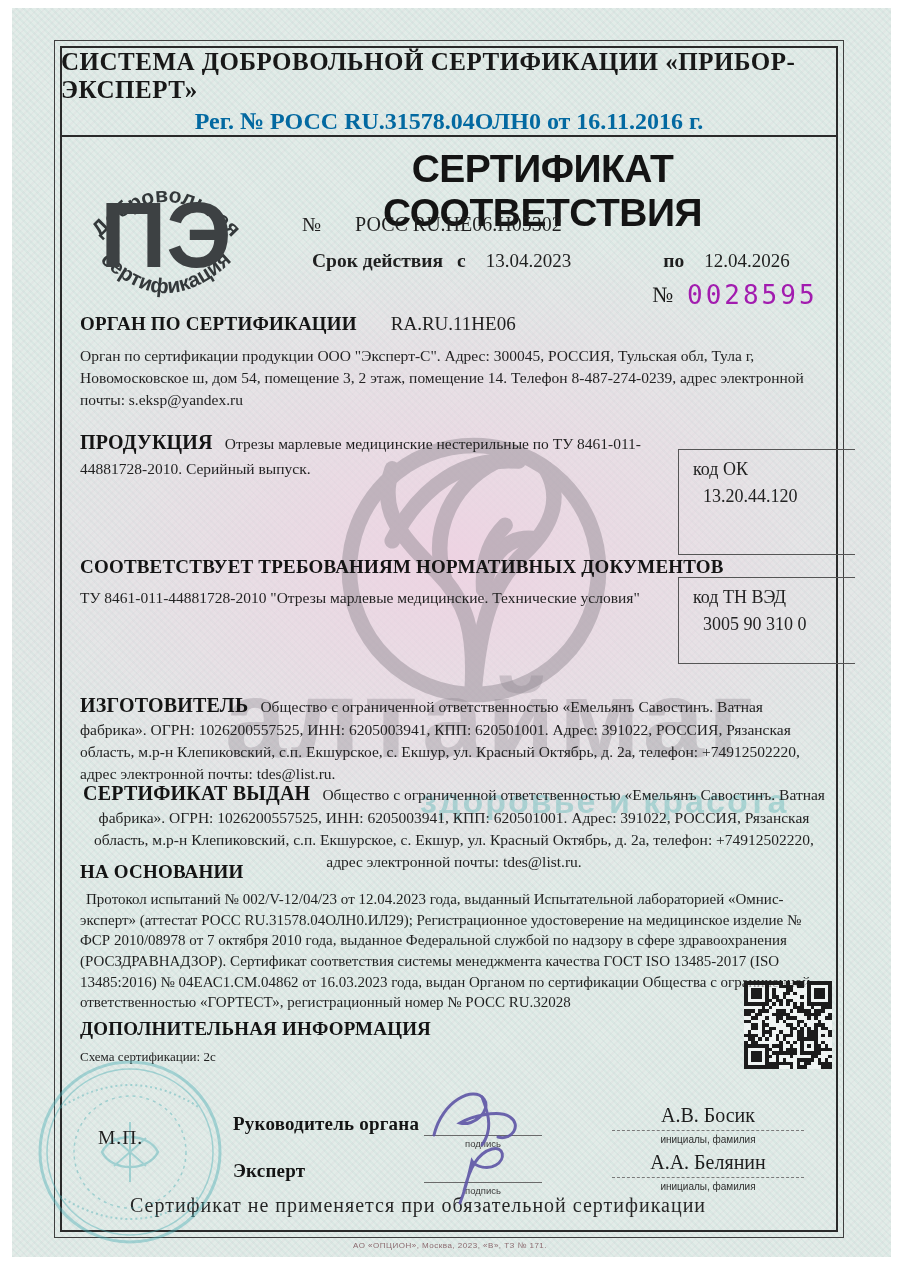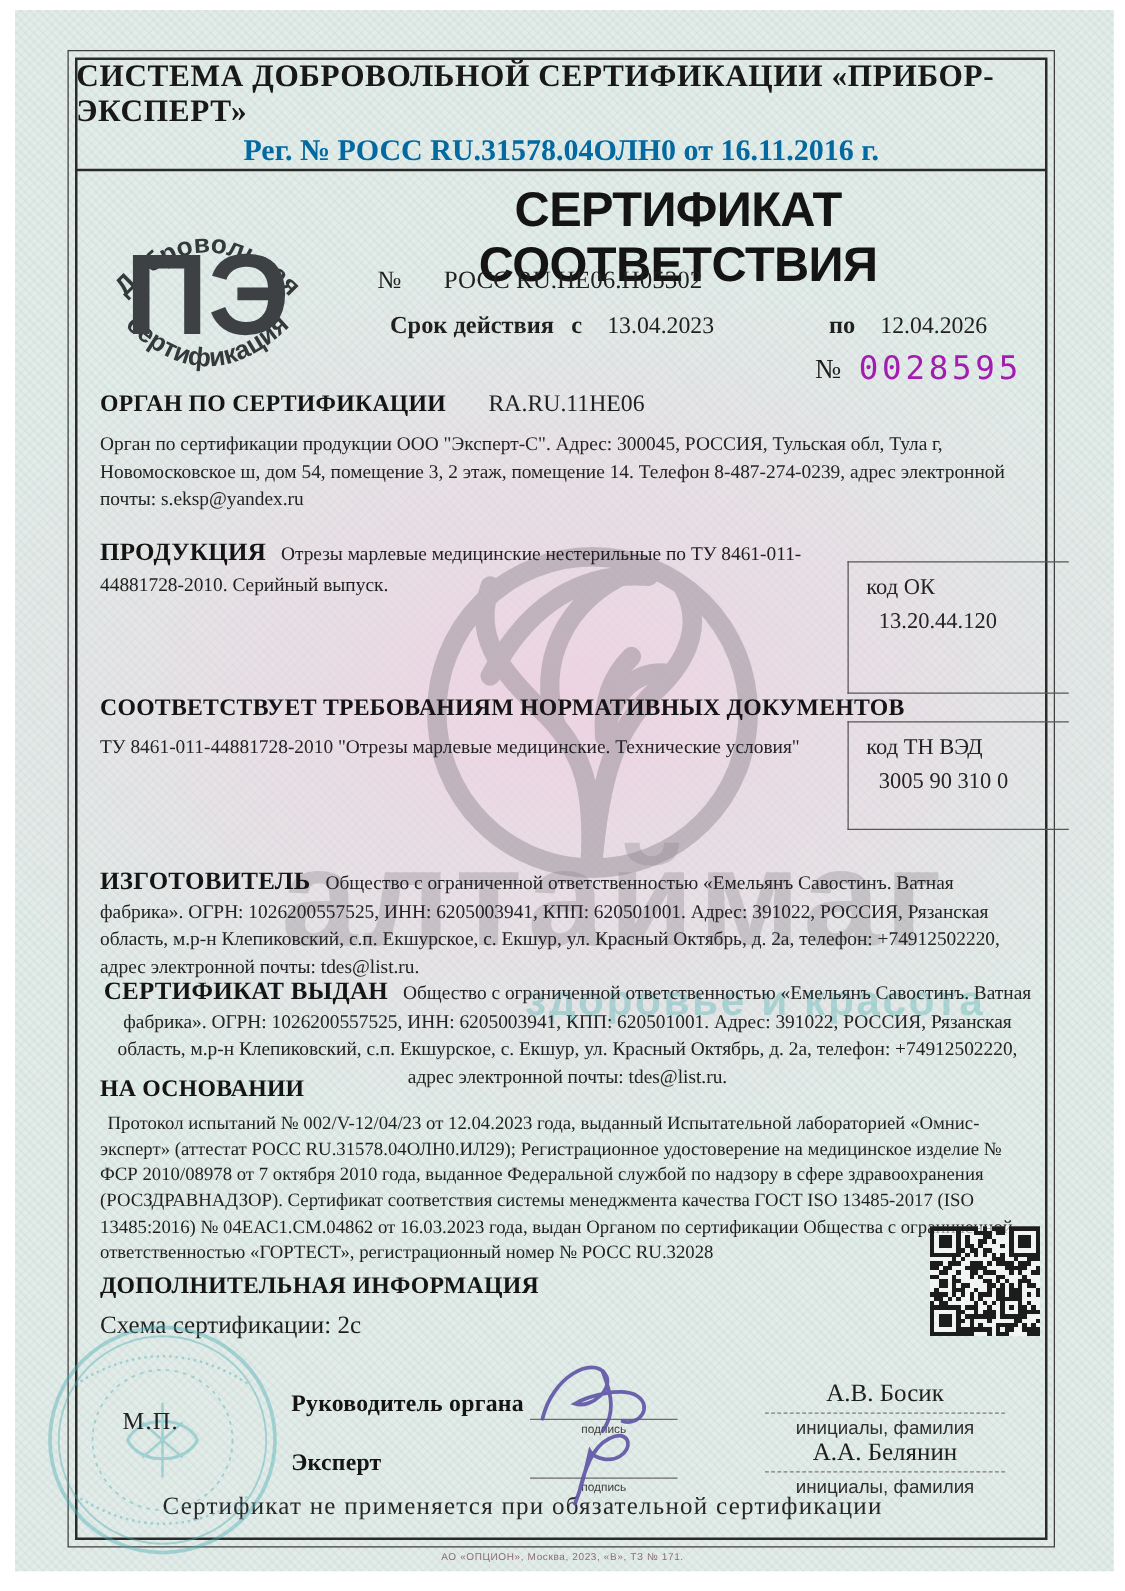--- a/index.html
+++ b/index.html
@@ -39,33 +39,33 @@
   .okbox{top:449px;height:95px;}
   .tnbox{top:577px;height:76px;}
   .conf-h{left:80px;top:556px;}
   .conf-text{left:80px;top:587px;width:590px;}
   .manu{left:80px;top:691px;width:748px;}
   .issued{left:80px;top:779px;width:748px;text-align:center;}
   .basis-h{left:80px;top:861px;}
   .basis-p{left:80px;top:889px;width:748px;font-size:15px;line-height:1.38;text-indent:6px;}
   .qr{left:744px;top:981px;width:88px;height:88px;}
   .add-h{left:80px;top:1018px;}
-  .add-t{left:80px;top:1049px;font-size:20px;}
+  .add-t{left:80px;top:1049px;font-size:13px;}
   .mp{left:98px;top:1127px;font-size:19.5px;letter-spacing:1px;z-index:4;}
   .role1{left:233px;top:1113px;}
   .role2{left:233px;top:1160px;}
   .sigline{width:118px;}
   .sigline .line{border-bottom:1px solid #6a6a6a;height:0;}
   .sigline .cap{font-size:9.5px;text-align:center;margin-top:2px;color:#3c3c3c;font-family:"Liberation Sans",sans-serif;}
   .sig1{left:424px;top:1135px;}
   .sig2{left:424px;top:1182px;}
   .namecol{width:192px;text-align:center;}
   .namecol .nm{font-size:20px;color:#1d1d1d;}
   .namecol .ln{border-bottom:1px dashed #7a7a7a;height:0;margin-top:3px;}
-  .namecol .cap{font-size:15px;margin-top:3px;color:#2e2e2e;font-family:"Liberation Sans",sans-serif;}
+  .namecol .cap{font-size:10px;margin-top:3px;color:#2e2e2e;font-family:"Liberation Sans",sans-serif;}
   .name1{left:612px;top:1104px;}
   .name2{left:612px;top:1151px;}
   .footer-note{left:62px;top:1194px;width:712px;text-align:center;font-size:20px;letter-spacing:1px;color:#262626;}
   .print-info{left:0;top:1241px;width:900px;text-align:center;font-family:"Liberation Sans",sans-serif;
     font-size:8px;color:#8c6b70;letter-spacing:.5px;}
   .wm{z-index:1;}
   .wm-emblem{left:328px;top:424px;width:292px;height:292px;opacity:.45;}
   .wm-text1{left:225px;top:664px;font-family:"Liberation Sans",sans-serif;font-weight:700;font-size:110px;
     color:#8e8790;opacity:.34;letter-spacing:4px;line-height:1;}
   .wm-text2{left:420px;top:782px;font-family:"Liberation Sans",sans-serif;font-weight:600;font-size:34px;

